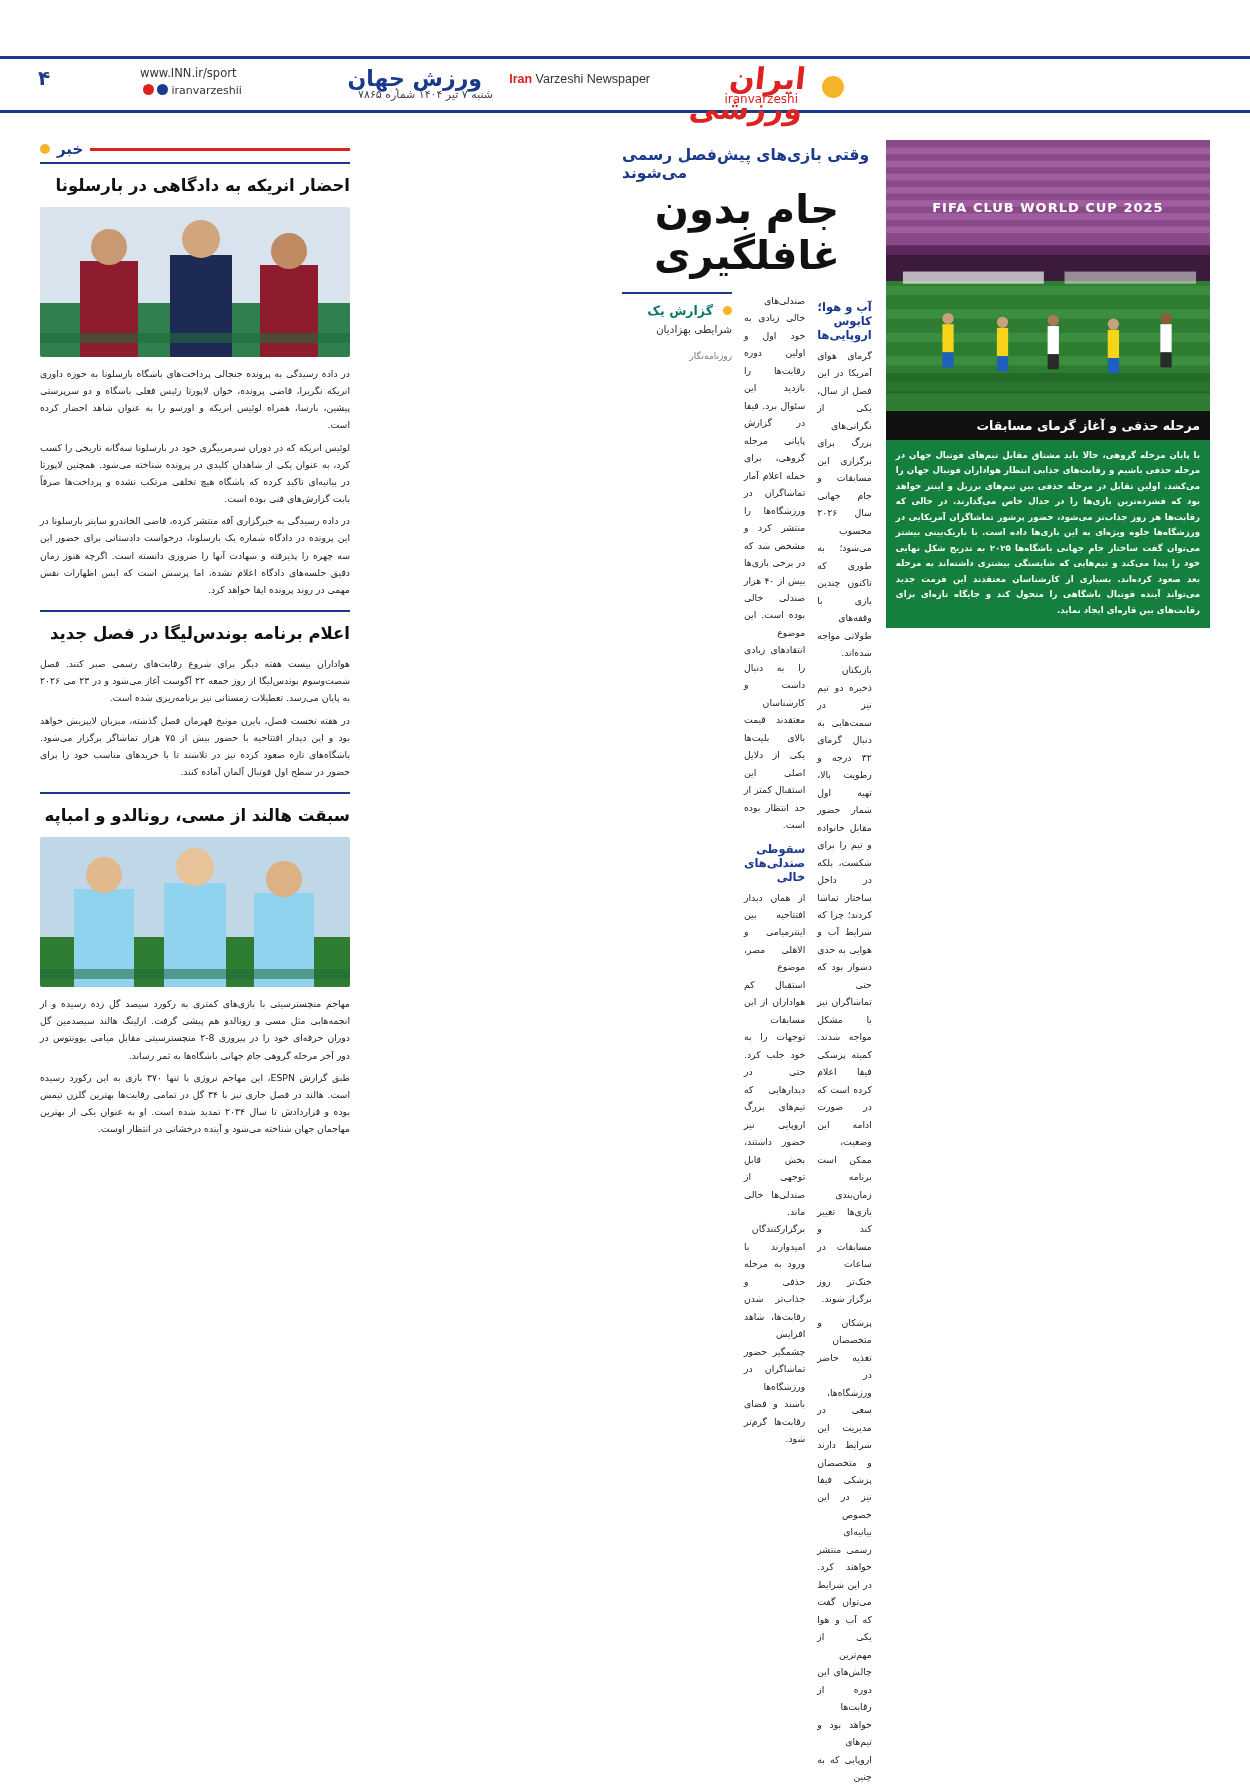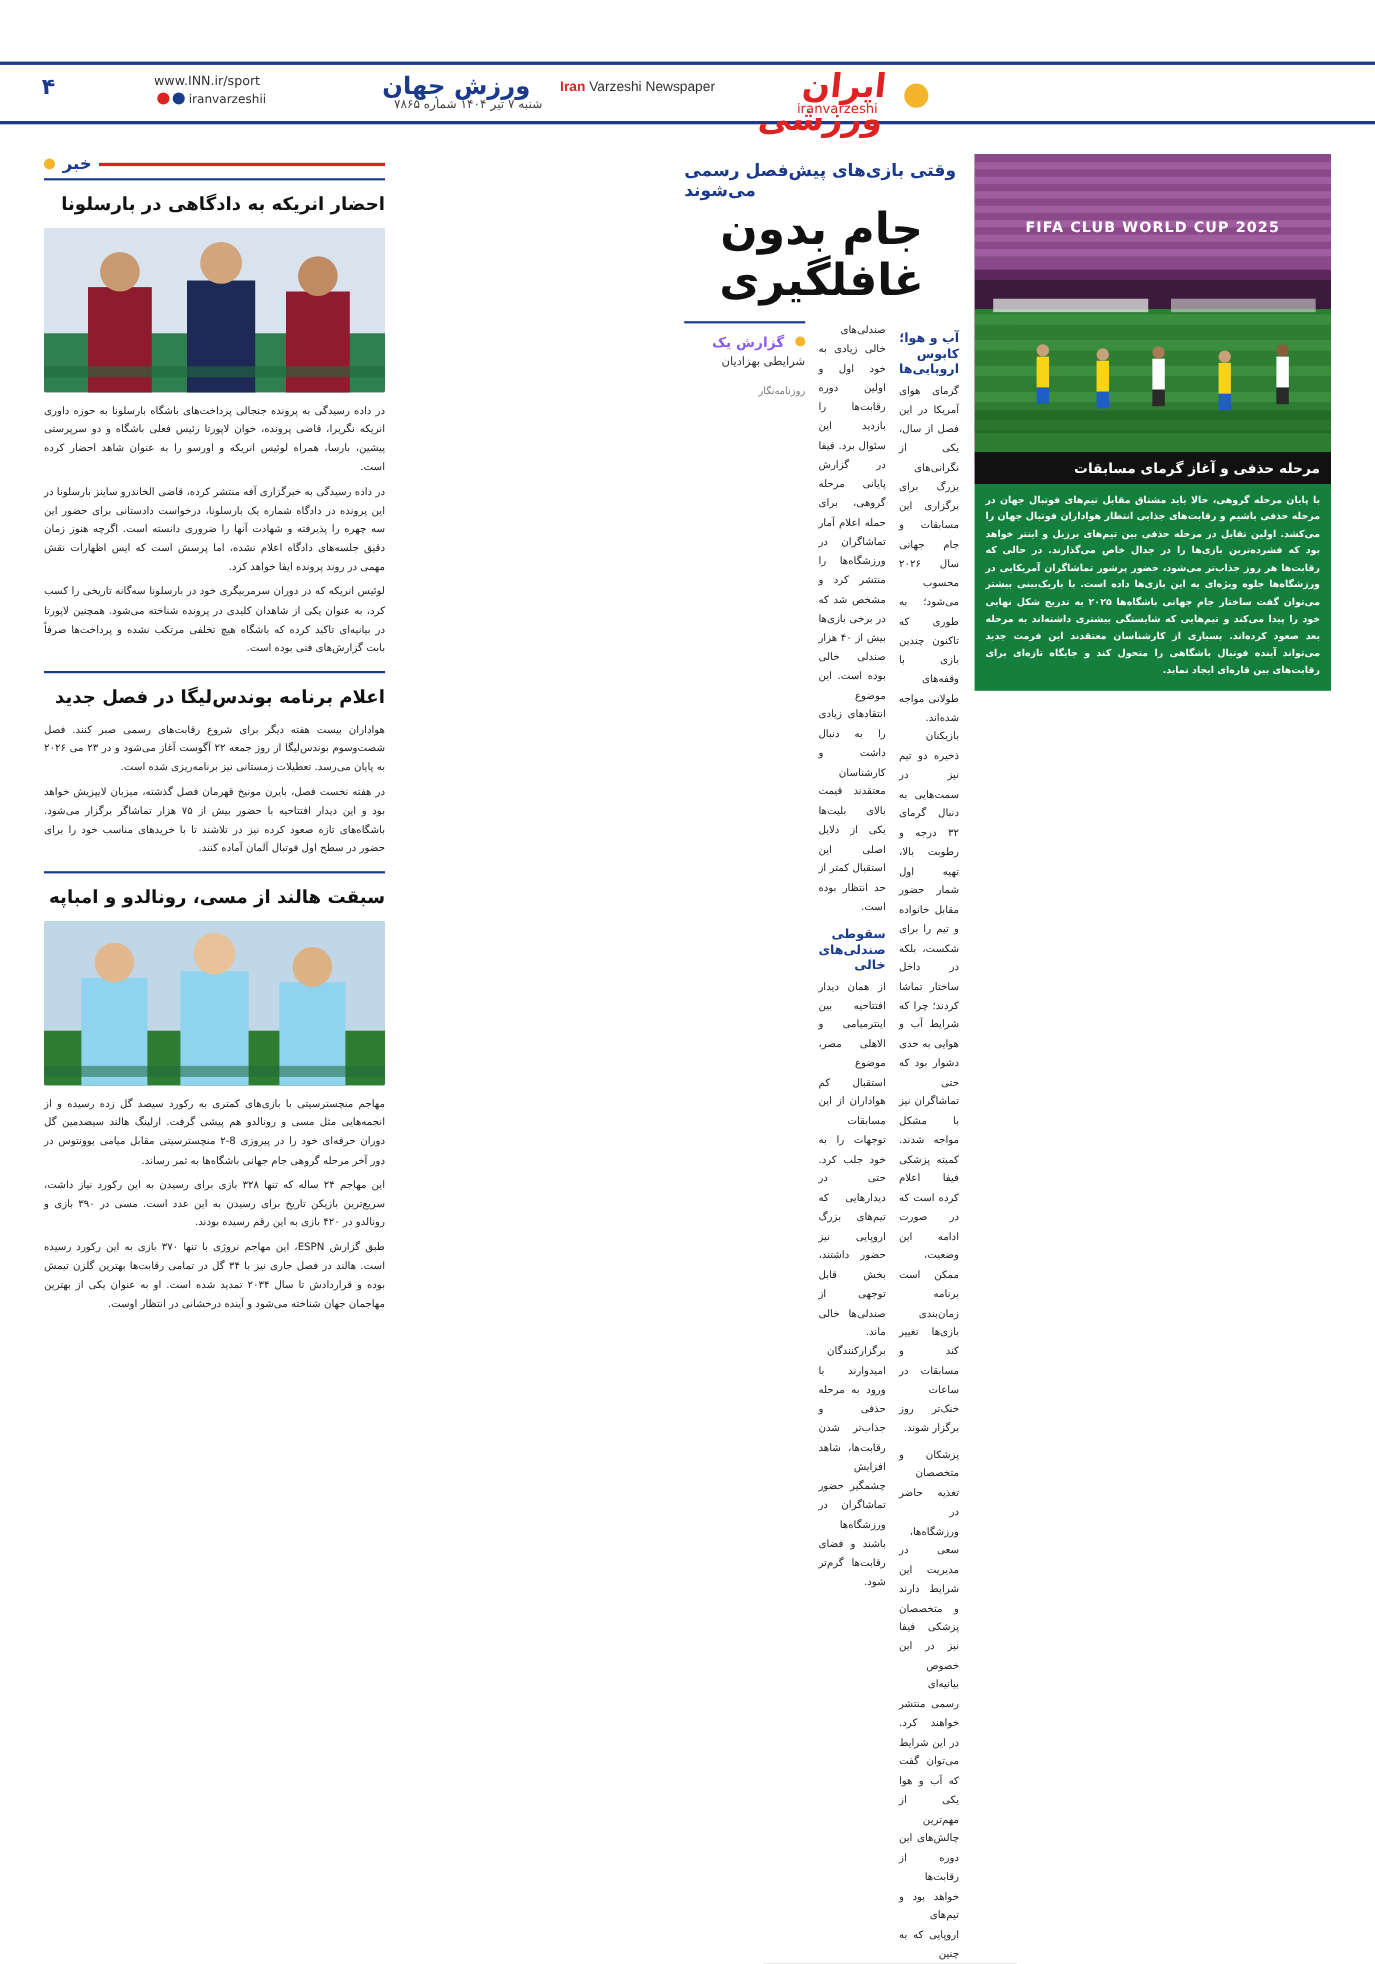--- a/index.html
+++ b/index.html
@@ -32,21 +32,21 @@
   .kh-head .t{font-size:15px;font-weight:bold;color:#1b3a8c;}
   .kh-head .bar{flex:1;height:3px;background:#d22;}
   .sb-title{font-size:16.5px;font-weight:bold;color:#111;line-height:1.5;margin:10px 0 8px;}
   .sb-photo{width:100%;height:150px;border-radius:2px;overflow:hidden;position:relative;margin-bottom:8px;}
   .sb-text{font-size:9.3px;line-height:1.85;color:#222;text-align:justify;}
   .sb-sep{height:2px;background:#1b3a8c;margin:12px 0 0;}
   
   .kicker{font-size:15.5px;color:#1b3a8c;text-align:left;font-weight:bold;margin:6px 0 4px;}
   .headline{font-size:40px;font-weight:bold;color:#111;text-align:center;letter-spacing:-1px;margin:4px 0 14px;}
   .report-badge{border-top:2px solid #1b3a8c;padding-top:6px;}
-  .report-badge .rb-t{font-size:12.5px;color:#8b5cf6;font-weight:bold;}
+  .report-badge .rb-t{font-size:12.5px;color:#0f766e;font-weight:bold;}
   .report-badge .rb-s{font-size:10.5px;color:#333;margin-top:4px;}
   .report-badge .rb-m{font-size:9px;color:#777;margin-top:16px;}
   .rb-dot{display:inline-block;width:9px;height:9px;border-radius:50%;background:#f5b52a;margin-left:5px;vertical-align:middle;}
   .body-text{font-size:9.3px;line-height:1.88;color:#222;text-align:justify;}
   .sub-h{font-size:11.5px;font-weight:bold;color:#1b3a8c;margin:8px 0 5px;}
   
   .hero{width:100%;height:300px;position:relative;overflow:hidden;background:#6d2f6d;}
   .hero .cap{position:absolute;bottom:0;right:0;left:0;background:#111;color:#fff;padding:7px 10px;font-size:12.5px;font-weight:bold;text-align:right;}
   .hero-note{background:#15803d;color:#fff;font-size:8.6px;line-height:1.8;padding:8px 10px 10px;text-align:justify;font-weight:bold;}
   
@@ -189,22 +189,22 @@
               <circle cx="69" cy="40" r="18" fill="#c99a72"></circle>
               <rect x="130" y="48" width="62" height="102" fill="#1d2a55"></rect>
               <circle cx="161" cy="32" r="19" fill="#d2a57c"></circle>
               <rect x="220" y="58" width="58" height="92" fill="#8f1b2e"></rect>
               <circle cx="249" cy="44" r="18" fill="#c08a62"></circle>
             </g>
             <rect y="126" width="310" height="10" fill="#1f6b3c" opacity=".6"></rect>
           </svg>
         </div>
         <div class="sb-text">در داده رسیدگی به پرونده جنجالی پرداخت‌های باشگاه بارسلونا به حوزه‌ داوری انریکه نگریرا، قاضی پرونده، خوان لاپورتا رئیس فعلی باشگاه و دو سرپرستی پیشین، بارسا، همراه لوئیس انریکه و اورسو را به عنوان شاهد احضار کرده است.</div>
+        <div class="sb-text" style="margin-top:5px;">لوئیس انریکه که در دوران سرمربیگری خود در بارسلونا سه‌گانه تاریخی را کسب کرد، به عنوان یکی از شاهدان کلیدی در پرونده شناخته می‌شود. همچنین لاپورتا در بیانیه‌ای تاکید کرده که باشگاه هیچ تخلفی مرتکب نشده و پرداخت‌ها صرفاً بابت گزارش‌های فنی بوده است.</div>
         <div class="sb-text" style="margin-top:5px;">در داده رسیدگی به خبرگزاری آفه منتشر کرده، قاضی الخاندرو ساینز بارسلونا در این پرونده در دادگاه شماره یک بارسلونا، درخواست دادستانی برای حضور این سه چهره را پذیرفته و شهادت آنها را ضروری دانسته است. اگرچه هنوز زمان دقیق جلسه‌های دادگاه اعلام نشده، اما پرسش است که ایس اظهارات نقش مهمی در روند پرونده ایفا خواهد کرد.</div>
-        <div class="sb-text" style="margin-top:5px;">لوئیس انریکه که در دوران سرمربیگری خود در بارسلونا سه‌گانه تاریخی را کسب کرد، به عنوان یکی از شاهدان کلیدی در پرونده شناخته می‌شود. همچنین لاپورتا در بیانیه‌ای تاکید کرده که باشگاه هیچ تخلفی مرتکب نشده و پرداخت‌ها صرفاً بابت گزارش‌های فنی بوده است.</div>
       </div>
       <div class="sb-sep"></div>
 
       <div>
         <div class="sb-title">اعلام برنامه بوندس‌لیگا در فصل جدید</div>
         <div class="sb-text" style="margin-top:5px;">هواداران بیست هفته دیگر برای شروع رقابت‌های رسمی صبر کنند. فصل شصت‌وسوم بوندس‌لیگا از روز جمعه ۲۲ آگوست آغاز می‌شود و در ۲۳ می ۲۰۲۶ به پایان می‌رسد. تعطیلات زمستانی نیز برنامه‌ریزی شده است.</div>
         <div class="sb-text" style="margin-top:5px;">در هفته نخست فصل، بایرن مونیخ قهرمان فصل گذشته، میزبان لایپزیش خواهد بود و این دیدار افتتاحیه با حضور بیش از ۷۵ هزار تماشاگر برگزار می‌شود. باشگاه‌های تازه صعود کرده نیز در تلاشند تا با خریدهای مناسب خود را برای حضور در سطح اول فوتبال آلمان آماده کنند.</div>
       </div>
       <div class="sb-sep"></div>
 
@@ -219,19 +219,18 @@
               <circle cx="64" cy="38" r="18" fill="#e2b98f"></circle>
               <rect x="124" y="46" width="62" height="104" fill="#8fd3ef"></rect>
               <circle cx="155" cy="30" r="19" fill="#e8c39a"></circle>
               <rect x="214" y="56" width="60" height="94" fill="#8fd3ef"></rect>
               <circle cx="244" cy="42" r="18" fill="#dcb184"></circle>
             </g>
             <rect y="132" width="310" height="10" fill="#1f6b3c" opacity=".55"></rect>
           </svg>
         </div>
         <div class="sb-text">مهاجم منچسترسیتی با بازی‌های کمتری به رکورد سیصد گل زده رسیده و از انجمه‌هایی مثل مسی و رونالدو هم پیشی گرفت. ارلینگ هالند سیصدمین گل دوران حرفه‌ای خود را در پیروزی 8-۲ منچسترسیتی مقابل میامی یوونتوس در دور آخر مرحله گروهی جام جهانی باشگاه‌ها به ثمر رساند.</div>
-        <div class="sb-text" style="margin-top:5px;">این مهاجم ۲۴ ساله که تنها ۳۲۸ بازی برای رسیدن به این رکورد نیاز داشت، سریع‌ترین بازیکن تاریخ برای رسیدن به این عدد است. مسی در ۳۹۰ بازی و رونالدو در ۴۲۰ بازی به این رقم رسیده بودند.</div>
         <div class="sb-text" style="margin-top:5px;">طبق گزارش ESPN، این مهاجم نروژی با تنها ۳۷۰ بازی به این رکورد رسیده است. هالند در فصل جاری نیز با ۳۴ گل در تمامی رقابت‌ها بهترین گلزن تیمش بوده و قراردادش تا سال ۲۰۳۴ تمدید شده است. او به عنوان یکی از بهترین مهاجمان جهان شناخته می‌شود و آینده درخشانی در انتظار اوست.</div>
       </div>
     </div>
 
   </div>
 </div>
 
 </body></html>

